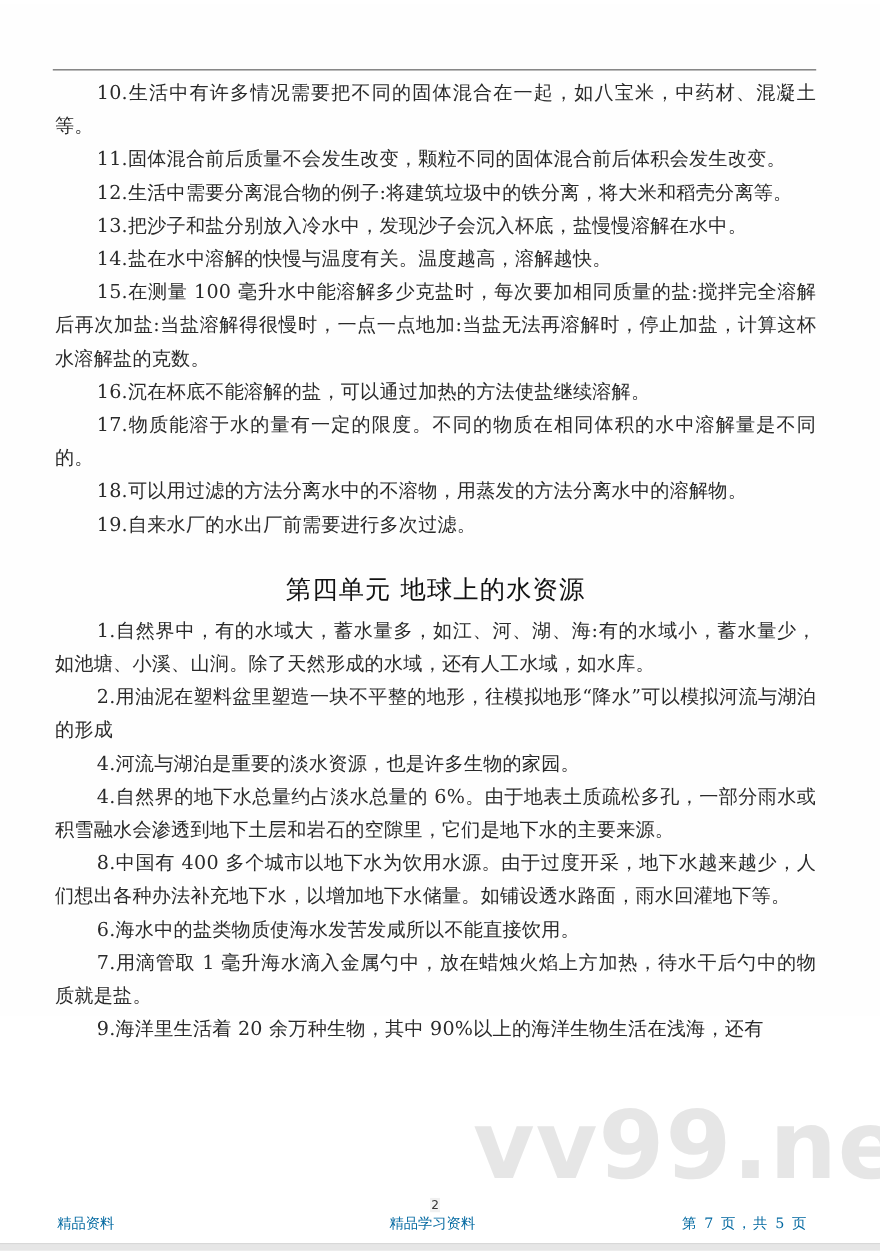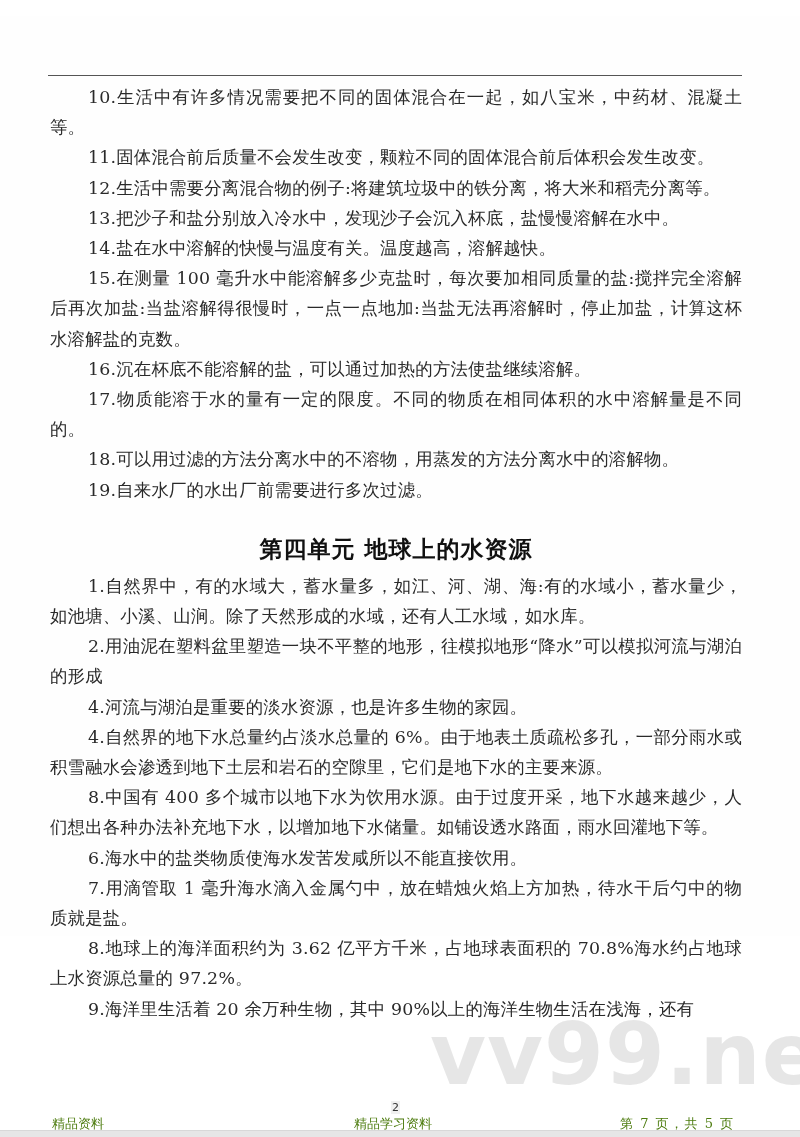--- a/index.html
+++ b/index.html
@@ -3,50 +3,50 @@
 <meta charset="utf-8">
 <style>
   html, body { margin: 0; padding: 0; }
   body {
     width: 800px; height: 1137px; position: relative; overflow: hidden;
     background: #ffffff;
     font-family: "DejaVu Serif", "Liberation Serif", serif;
     color: #2a2a2a;
   }
   .page {
-    position: absolute; left: 0; top: 16px; width: 800px; height: 920px;
+    position: absolute; left: 0; top: 4px; width: 800px; height: 920px;
     background: #fefefe;
   }
   .bottom-band {
     position: absolute; left: 0; top: 1130px; width: 800px; height: 7px;
     background: #e6e6e6; border-top: 1px solid #d8d8d8;
   }
   .header-rule {
     position: absolute; left: 48px; top: 59px; width: 694px; height: 0;
     border-top: 1.5px solid #555;
   }
   .content {
     position: absolute; left: 50px; top: 66px; width: 692px;
     font-size: 17.4px; line-height: 30.2px; letter-spacing: 0.2px;
   }
   .para { margin: 0; text-indent: 38px; text-align: justify; }
   .section-title {
-    text-align: center; font-weight: bold; font-size: 23px;
+    text-align: center; font-weight: normal; font-size: 23px;
     font-family: "DejaVu Sans", "Liberation Sans", sans-serif;
     color: #111; margin: 28px 0 6px 0; line-height: 32px; letter-spacing: 1px;
   }
   .watermark {
     position: absolute; left: 430px; top: 995px;
     font-family: "DejaVu Sans", "Liberation Sans", sans-serif;
     font-weight: bold; font-size: 86px; color: rgba(200,200,200,0.45);
     letter-spacing: 1px; pointer-events: none; line-height: 1;
   }
   .footer { position: absolute; top: 1096px; left: 0; width: 800px; height: 30px; }
   .footer .f {
-    position: absolute; top: 3px; font-size: 13px; color: #4d7c0f;
+    position: absolute; top: 3px; font-size: 13px; color: #0369a1;
     font-family: "DejaVu Serif", "Liberation Serif", serif;
   }
   .footer .left { left: 52px; }
   .footer .center { left: 354px; }
   .footer .right { left: 620px; letter-spacing: 1.5px; }
   .footer .pnum {
     position: absolute; left: 391px; top: -11px; font-size: 11px; color: #333;
     background: #f0f0f0; padding: 0 1px;
     font-family: "DejaVu Sans", "Liberation Sans", sans-serif;
   }
@@ -71,21 +71,20 @@
 
     <div class="section-title">第四单元  地球上的水资源</div>
 
     <p class="para">1.自然界中，有的水域大，蓄水量多，如江、河、湖、海:有的水域小，蓄水量少，如池塘、小溪、山涧。除了天然形成的水域，还有人工水域，如水库。</p>
     <p class="para">2.用油泥在塑料盆里塑造一块不平整的地形，往模拟地形“降水”可以模拟河流与湖泊的形成</p>
     <p class="para">4.河流与湖泊是重要的淡水资源，也是许多生物的家园。</p>
     <p class="para">4.自然界的地下水总量约占淡水总量的 6%。由于地表土质疏松多孔，一部分雨水或积雪融水会渗透到地下土层和岩石的空隙里，它们是地下水的主要来源。</p>
     <p class="para">8.中国有 400 多个城市以地下水为饮用水源。由于过度开采，地下水越来越少，人们想出各种办法补充地下水，以增加地下水储量。如铺设透水路面，雨水回灌地下等。</p>
     <p class="para">6.海水中的盐类物质使海水发苦发咸所以不能直接饮用。</p>
     <p class="para">7.用滴管取 1 毫升海水滴入金属勺中，放在蜡烛火焰上方加热，待水干后勺中的物质就是盐。</p>
-    <p class="para">8.地球上的海洋面积约为 3.62 亿平方千米，占地球表面积的 70.8%海水约占地球上水资源总量的 97.2%。</p>
     <p class="para">9.海洋里生活着 20 余万种生物，其中 90%以上的海洋生物生活在浅海，还有</p>
   </div>
 
   <div class="watermark">vv99.net</div>
 
   <div class="footer">
     <span class="f left">精品资料</span>
     <span class="pnum">2</span>
     <span class="f center">精品学习资料</span>
     <span class="f right">第 7 页，共 5 页</span>

